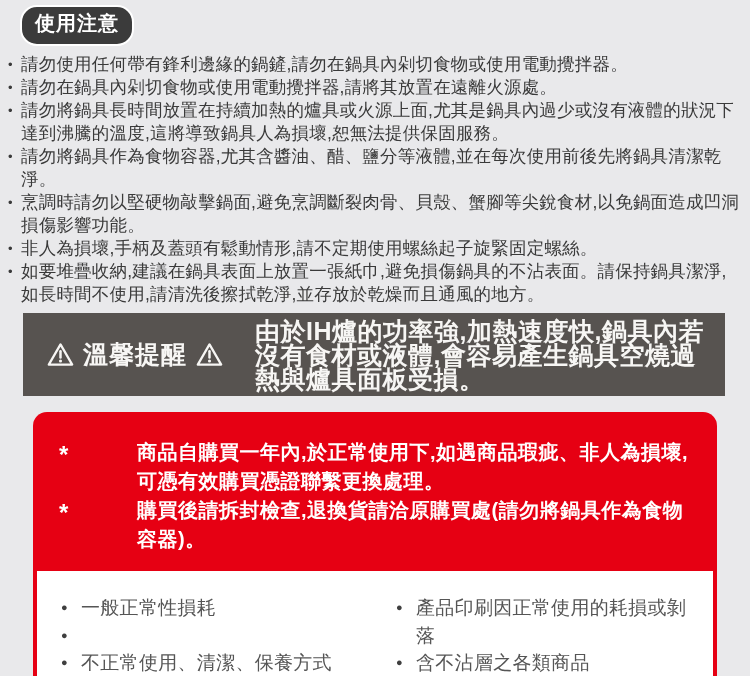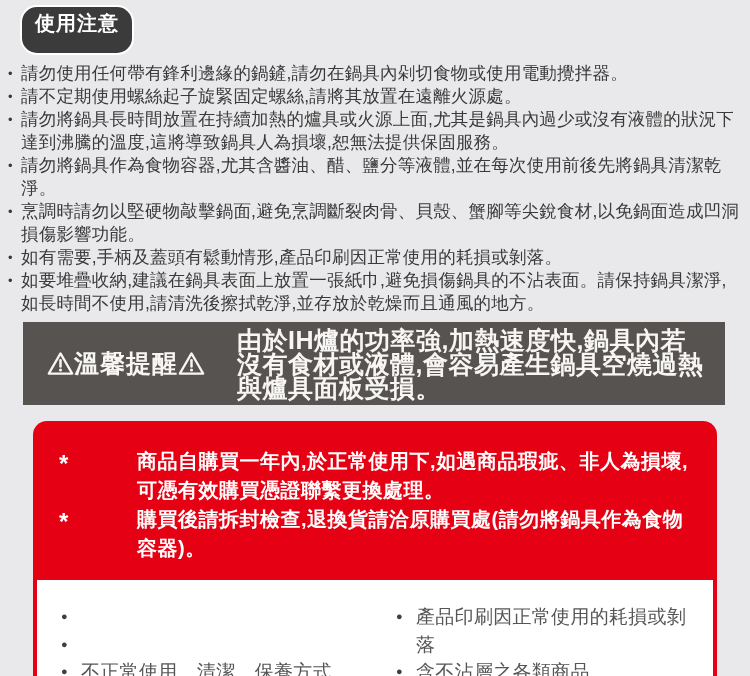--- a/index.html
+++ b/index.html
@@ -15,42 +15,42 @@
 
   
   .badge {
     display:inline-block;
     margin:5px 0 0 20px;
     background:#3b3b3b;
     color:#ffffff;
     font-size:20px;
     font-weight:bold;
     letter-spacing:1px;
-    padding:3px 13px 16px;
+    padding:3px 13px 7px;
     border:2px solid #ffffff;
     border-radius:17px;
   }
 
   
   .notes { list-style:none; margin:7px 6px 0 8px; }
   .notes li { display:flex; font-size:17.5px; line-height:23px; color:#3a3a3a; }
   .notes .marker { flex:0 0 13px; text-align:left; font-size:13px; line-height:23px; color:#3a3a3a; }
   .notes .txt { flex:1; letter-spacing:0.2px; }
 
   
   .banner {
     margin:7px 25px 0 23px;
     height:83px;
     background:#575350;
     display:flex;
     align-items:center;
     padding:0 18px 0 24px;
   }
   .banner-title {
-    display:flex; align-items:center; 
+    display:flex; align-items:center; gap:9px;
     color:#f7f6f4; font-size:25px; font-weight:bold;
     flex:0 0 auto; letter-spacing:1px;justify-content:flex-end;
   }
   .warn-icon { width:27px; height:25px; display:block; }
   .banner-text {
     margin-left:32px;
     color:#f7f6f4;
     font-size:25px;
     font-weight:bold;
     line-height:24px;
@@ -96,37 +96,37 @@
 
   <div class="badge">使用注意</div>
 
   <ul class="notes">
     <li>
       <span class="marker">•</span>
       <span class="txt">請勿使用任何帶有鋒利邊緣的鍋鏟,請勿在鍋具內剁切食物或使用電動攪拌器。</span>
     </li>
     <li>
       <span class="marker">•</span>
-      <span class="txt">請不定期使用螺絲起子旋緊固定螺絲,請將其放置在遠離火源處。</span>
+      <span class="txt">請勿在鍋具內剁切食物或使用電動攪拌器,請將其放置在遠離火源處。</span>
     </li>
     <li>
       <span class="marker">•</span>
       <span class="txt">請勿將鍋具長時間放置在持續加熱的爐具或火源上面,尤其是鍋具內過少或沒有液體的狀況下達到沸騰的溫度,這將導致鍋具人為損壞,恕無法提供保固服務。</span>
     </li>
     <li>
       <span class="marker">•</span>
       <span class="txt">請勿將鍋具作為食物容器,尤其含醬油、醋、鹽分等液體,並在每次使用前後先將鍋具清潔乾淨。</span>
     </li>
     <li>
       <span class="marker">•</span>
       <span class="txt">烹調時請勿以堅硬物敲擊鍋面,避免烹調斷裂肉骨、貝殼、蟹腳等尖銳食材,以免鍋面造成凹洞損傷影響功能。</span>
     </li>
     <li>
       <span class="marker">•</span>
-      <span class="txt">如有需要,手柄及蓋頭有鬆動情形,產品印刷因正常使用的耗損或剝落。</span>
+      <span class="txt">非人為損壞,手柄及蓋頭有鬆動情形,請不定期使用螺絲起子旋緊固定螺絲。</span>
     </li>
     <li>
       <span class="marker">•</span>
       <span class="txt">如要堆疊收納,建議在鍋具表面上放置一張紙巾,避免損傷鍋具的不沾表面。請保持鍋具潔淨,如長時間不使用,請清洗後擦拭乾淨,並存放於乾燥而且通風的地方。</span>
     </li>
   </ul>
 
   <div class="banner">
     <div class="banner-title">
       <svg class="warn-icon" viewBox="0 0 24 22">
@@ -155,20 +155,21 @@
         <span class="marker">*</span>
         <span class="txt">購買後請拆封檢查,退換貨請洽原購買處(請勿將鍋具作為食物容器)。</span>
       </div>
     </div>
 
     <div class="warranty-bottom">
       <div class="columns">
         <ul class="col col-left">
           <li>
             <span class="dot">●</span>
+            <span>一般正常性損耗</span>
           </li>
           <li>
             <span class="dot">●</span>
           </li>
           <li>
             <span class="dot">●</span>
             <span>不正常使用、清潔、保養方式</span>
           </li>
         </ul>
         <ul class="col col-right">

